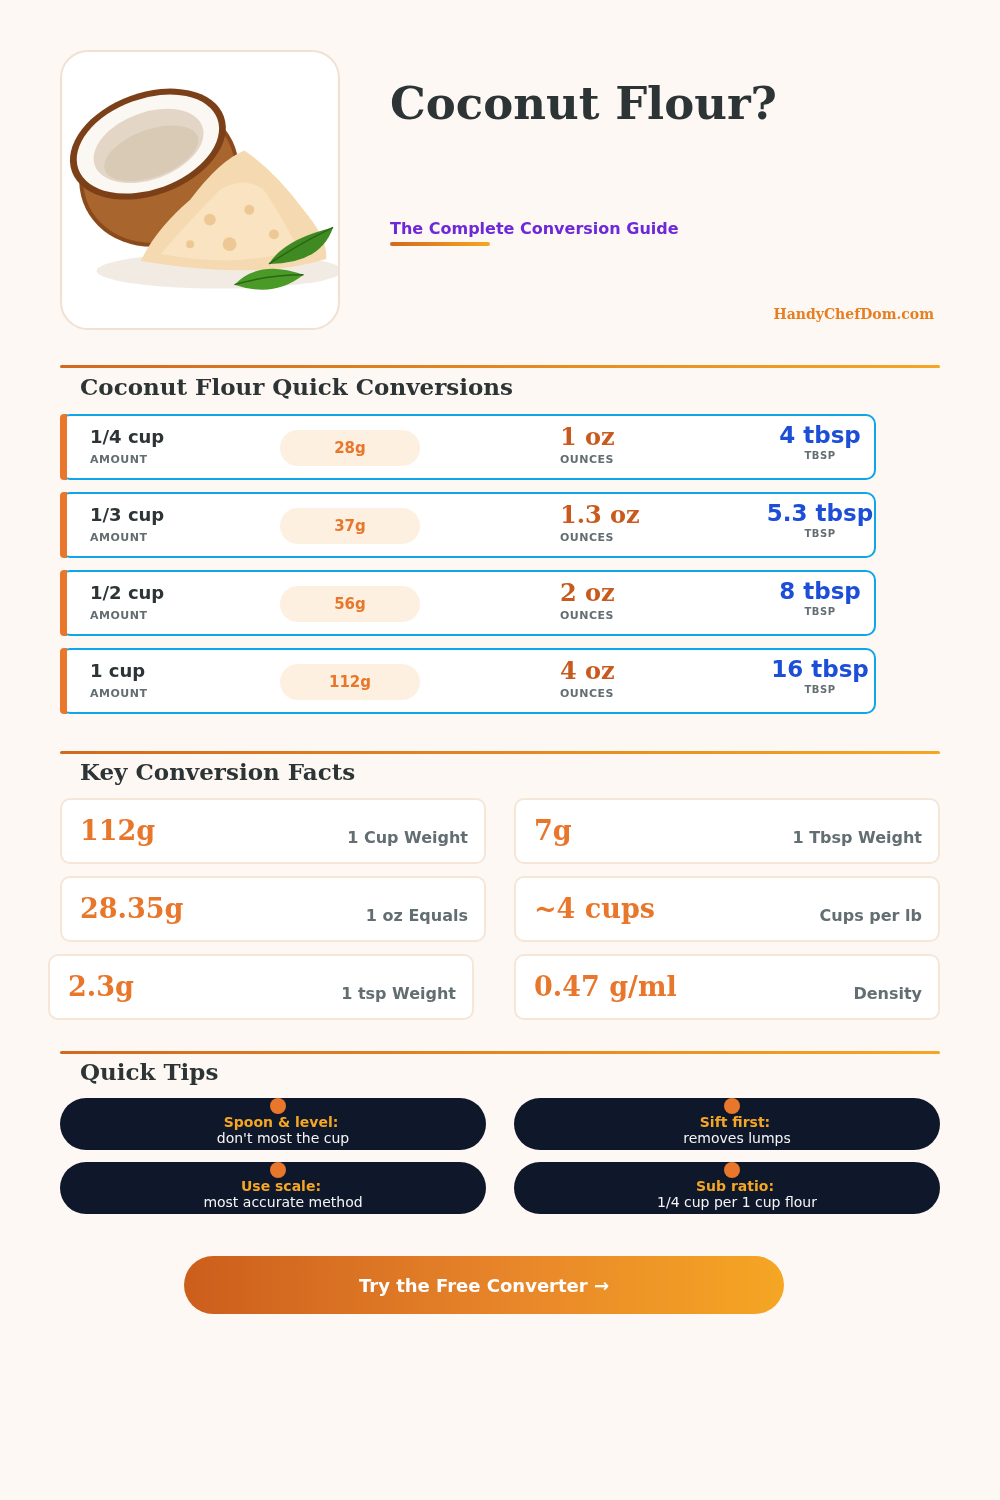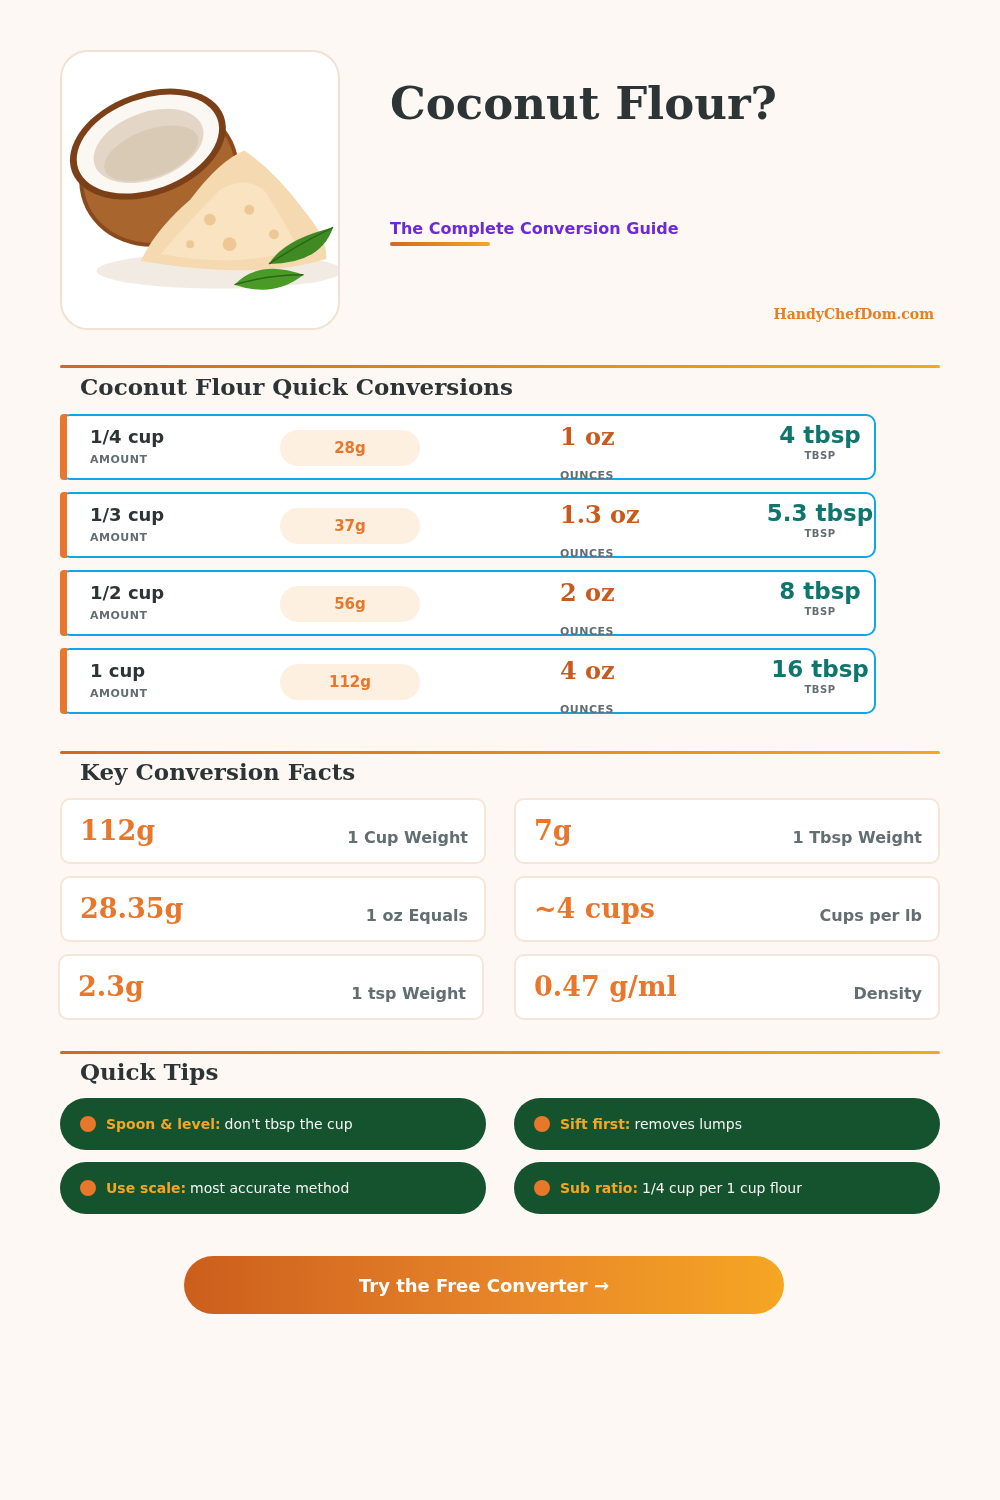--- a/index.html
+++ b/index.html
@@ -63,45 +63,45 @@
     position: absolute; left: 218px; top: 14px; width: 140px; height: 36px;
     border-radius: 18px; background: #fdf0e1;
     display: flex; align-items: center; justify-content: center;
     font-weight: bold; font-size: 15px; color: #e8762b;
   }
   .conv-row .oz { position: absolute; left: 498px; top: 6px; }
   .conv-row .oz .v {
     font-family: "DejaVu Serif", serif; font-weight: bold; font-size: 24px;
     color: #c85a1e;
   }
-  .conv-row .oz .lbl { margin-top: 18px; }
+  .conv-row .oz .lbl { margin-top: 2px; }
   .conv-row .tbsp {
     position: absolute; left: 678px; top: 6px; width: 160px; text-align: center;
   }
-  .conv-row .tbsp .v { font-weight: bold; font-size: 23px; color: #0f766e; }
+  .conv-row .tbsp .v { font-weight: bold; font-size: 23px; color: #1d4ed8; }
   .conv-row .tbsp .lbl { font-size: 10px; margin-top: 2px; }
 
   .fact-card {
     position: absolute; width: 426px; height: 66px;
     background: #ffffff; border: 2px solid #f5e6d8; border-radius: 10px;
   }
   .fact-card .v {
     position: absolute; left: 18px; top: 15px;
     font-family: "DejaVu Serif", serif; font-weight: bold; font-size: 27px;
     color: #e8762b;
   }
   .fact-card .l {
     position: absolute; right: 16px; top: 28px;
     font-weight: bold; font-size: 16px; color: #636e72;
   }
 
   .tip {
     position: absolute; width: 426px; height: 52px; border-radius: 26px;
-    background: #14532d; display: flex; align-items: center; padding-left: 20px;
-    font-size: 14px; color: #f5f5f5;
+    background: #0f172a; display: flex; align-items: center; padding-left: 20px;
+    font-size: 14px; color: #f5f5f5; flex-direction: column;
   }
   .tip .dot {
     width: 16px; height: 16px; border-radius: 50%; background: #e8762b;
     margin-right: 10px; flex-shrink: 0;
   }
   .tip .k { font-weight: bold; color: #f5a623; margin-right: 4px; }
 
   .cta {
     position: absolute; left: 184px; top: 1256px; width: 600px; height: 58px;
     border-radius: 29px; border: none;
@@ -229,36 +229,36 @@
   <div class="l">1 Tbsp Weight</div>
 </div>
 <div class="fact-card" style="left:60px; top:876px;">
   <div class="v">28.35g</div>
   <div class="l">1 oz Equals</div>
 </div>
 <div class="fact-card" style="left:514px; top:876px;">
   <div class="v">~4 cups</div>
   <div class="l">Cups per lb</div>
 </div>
-<div class="fact-card" style="left:58px; top:954px;padding-left:14px;">
+<div class="fact-card" style="left:48px; top:954px;padding-left:14px;">
   <div class="v">2.3g</div>
   <div class="l">1 tsp Weight</div>
 </div>
 <div class="fact-card" style="left:514px; top:954px;">
   <div class="v">0.47 g/ml</div>
   <div class="l">Density</div>
 </div>
 
 <div class="section-rule" style="top:1051px;"></div>
 <div class="section-title" style="top:1058px;">Quick Tips</div>
 
 <div class="tip" style="left:60px; top:1098px;">
   <span class="dot"></span>
   <span class="k">Spoon &amp; level:</span>
-  <span>don't tbsp the cup</span>
+  <span>don't most the cup</span>
 </div>
 <div class="tip" style="left:514px; top:1098px;">
   <span class="dot"></span>
   <span class="k">Sift first:</span>
   <span>removes lumps</span>
 </div>
 <div class="tip" style="left:60px; top:1162px;">
   <span class="dot"></span>
   <span class="k">Use scale:</span>
   <span>most accurate method</span>

